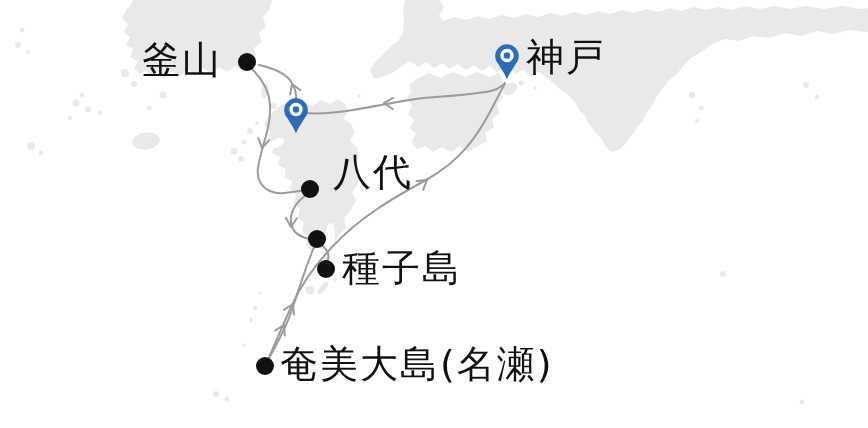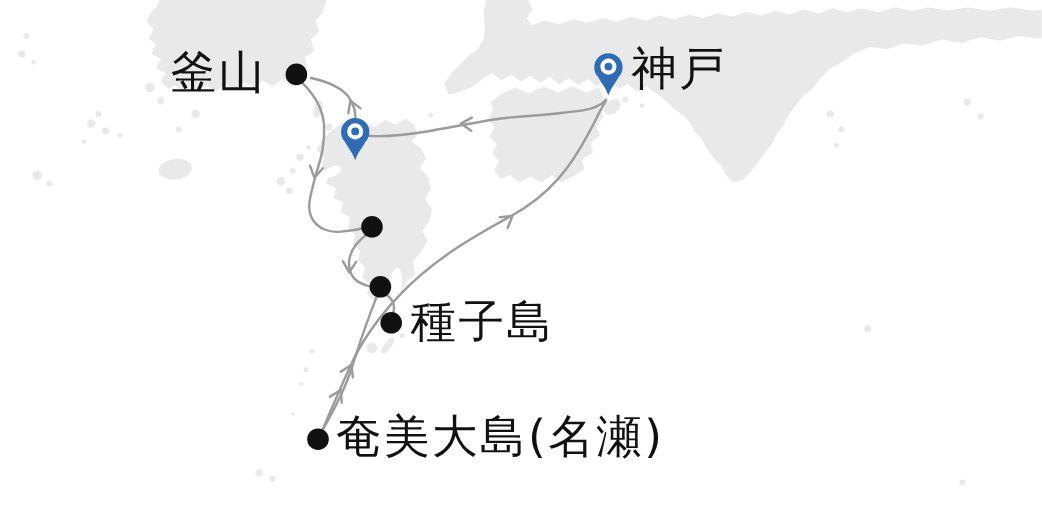--- a/index.html
+++ b/index.html
@@ -133,15 +133,16 @@
       <circle cx="0" cy="-0.5" r="5" fill="none" stroke-width="3.4" stroke="#ffffff"></circle>
     </g>
     <g transform="translate(494,56)">
       <path d="M0,23.5 C-2.6,16.5 -5.8,13.5 -8.4,8.4 A11.8,11.8 0 1 1 8.4,8.4 C5.8,13.5 2.6,16.5 0,23.5 Z" fill="#2e6db6"></path>
       <circle cx="0" cy="-0.5" r="5" fill="none" stroke-width="3.4" stroke="#ffffff"></circle>
     </g>
   </svg>
 
   <div class="port-label" style="left:129px;top:41px;">釜山</div>
   <div class="port-label" style="left:513px;top:38px;">神戸</div>
+  <div class="port-label" style="left:320px;top:153px;">八代</div>
   <div class="port-label" style="left:267px;top:345px;">奄美大島(名瀬)</div>
   <div class="port-label" style="left:329px;top:249px;">種子島</div>
 </div>
 
 </body></html>

